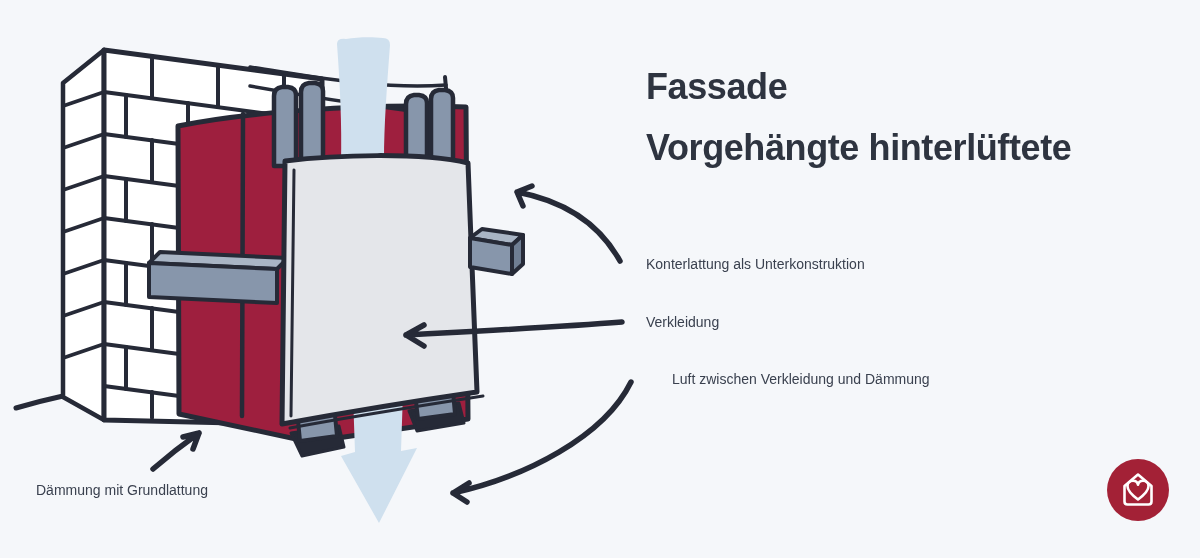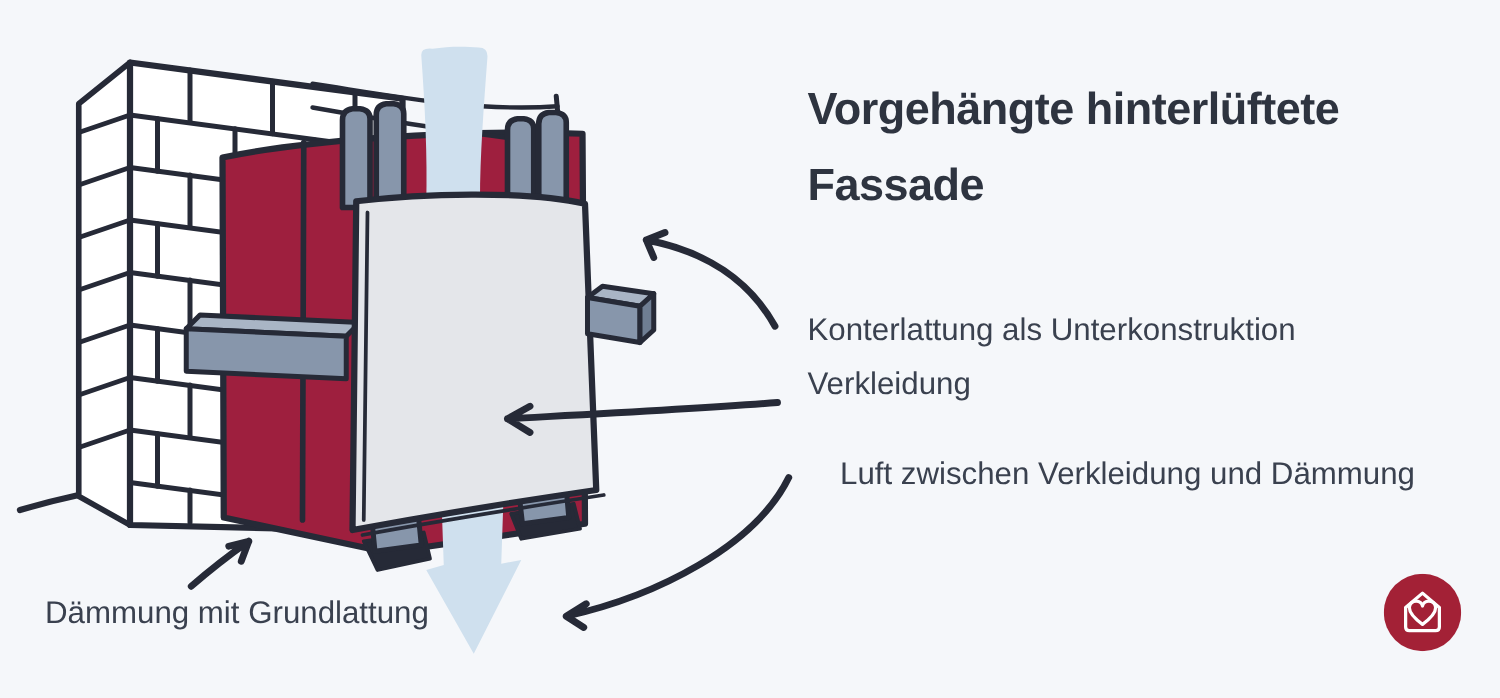--- a/index.html
+++ b/index.html
@@ -7,25 +7,25 @@
     position:relative;width:1200px;height:558px;overflow:hidden;
     background:#F5F7FA;font-family:"Liberation Sans",sans-serif;
   }
   .illustration{position:absolute;left:0;top:0;width:1200px;height:558px;}
   .page-title{
     position:absolute;left:646px;top:56px;width:520px;
     font-size:36px;font-weight:700;line-height:61px;letter-spacing:-0.4px;
     color:#2E3440;
   }
   .diagram-label{
-    position:absolute;font-size:25px;line-height:27px;color:#3A414F;
+    position:absolute;font-size:14px;line-height:27px;color:#3A414F;
     white-space:nowrap;
   }
   .label-konterlattung{left:646px;top:251px;}
-  .label-verkleidung{left:646px;top:294px;text-align:right;}
+  .label-verkleidung{left:646px;top:309px;text-align:right;}
   .label-luft{left:672px;top:366px;}
   .label-daemmung{left:36px;top:477px;text-align:right;}
   .brand-logo{position:absolute;left:1107px;top:459px;width:62px;height:62px;}
 </style>
 </head>
 <body>
 
 <div class="canvas">
 
   <svg class="illustration" viewBox="0 0 1200 558" xmlns="http://www.w3.org/2000/svg">
@@ -88,22 +88,22 @@
 
     <g stroke="#262A37" stroke-width="5.5" stroke-linecap="round" fill="none">
       <path d="M620,261 C600,225 565,201 517,192 M517,192 L532,186 M517,192 L523,206"></path>
       <path d="M622,322 C560,327 480,331 406,335 M406,335 L424,325 M406,335 L424,346"></path>
       <path d="M631,382 C604,437 525,477 453,493 M453,493 L469,483 M453,493 L467,502"></path>
       <path d="M153,469 C168,456 182,445 199,433 M199,433 L183,437 M199,433 L193,449"></path>
     </g>
   </svg>
 
   <div class="page-title">
+    <div>Fassade</div>
     <div>Vorgehängte hinterlüftete</div>
-    <div>Fassade</div>
   </div>
 
   <div class="diagram-label label-konterlattung">Konterlattung als Unterkonstruktion</div>
   <div class="diagram-label label-verkleidung">Verkleidung</div>
   <div class="diagram-label label-luft">Luft zwischen Verkleidung und Dämmung</div>
   <div class="diagram-label label-daemmung">Dämmung mit Grundlattung</div>
 
   <div class="brand-logo">
     <svg viewBox="0 0 62 62" width="62" height="62" xmlns="http://www.w3.org/2000/svg">
       <circle cx="31" cy="31" r="31" fill="#A32136"></circle>

